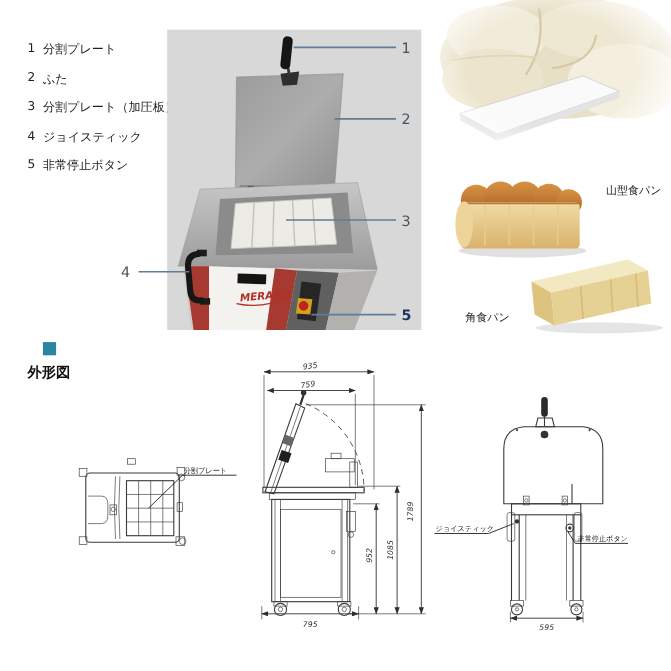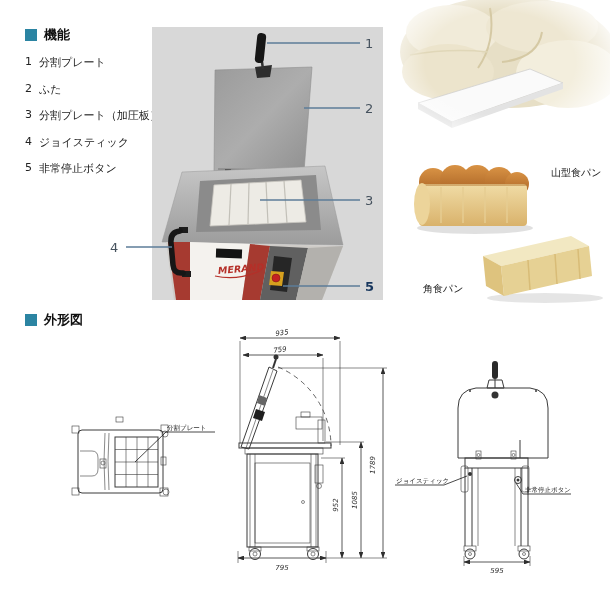--- a/index.html
+++ b/index.html
@@ -24,24 +24,20 @@
   .callout-num{font-size:13px;fill:#46525e;}
   .callout-num.em{font-weight:bold;fill:#17365d;}
   .bread-label{font-size:10px;fill:#222;}
 </style>
 </head>
 <body>
 
 <div id="page">
 
   <div class="abs" style="left:25px;top:26px;">
-    <div class="sec-heading">
-      <span class="sec-square"></span>
-      <span class="sec-title">機能</span>
-    </div>
     <div class="feat-list">
       <div class="feat-row">
         <span class="feat-num">1</span>
         <span>分割プレート</span>
       </div>
       <div class="feat-row">
         <span class="feat-num">2</span>
         <span>ふた</span>
       </div>
       <div class="feat-row">
@@ -196,21 +192,21 @@
       <polygon points="0,22 88,2 106,12 18,32" fill="#f2e8c2"></polygon>
       <polygon points="18,32 106,12 109,42 21,62" fill="#e6d194"></polygon>
       <polygon points="0,22 18,32 21,62 3,52" fill="#dec37e"></polygon>
       <line x1="45" y1="26" x2="47" y2="56" stroke="#d8bc77" stroke-width="1.5"></line>
       <line x1="72" y1="20" x2="74" y2="50" stroke="#d8bc77" stroke-width="1.5"></line>
       <line x1="95" y1="15" x2="97" y2="45" stroke="#d8bc77" stroke-width="1.5"></line>
     </g>
     <text class="bread-label" x="10" y="64">角食パン</text>
   </svg>
 
-  <div class="abs sec-heading" style="left:25px;top:311px;">
+  <div class="abs sec-heading" style="left:25px;top:311px;flex-direction:column;">
     <span class="sec-square"></span>
     <span class="sec-title">外形図</span>
   </div>
 
   <svg class="abs" style="left:55px;top:400px;" width="170" height="110" viewBox="0 0 170 110">
     <g>
       <rect class="ln" x="23" y="30" width="85" height="63" rx="4"></rect>
       <rect class="thin" x="17" y="26" width="7" height="7"></rect>
       <rect class="thin" x="17" y="88" width="7" height="7"></rect>
       <rect class="thin" x="106" y="25" width="7" height="7"></rect>

